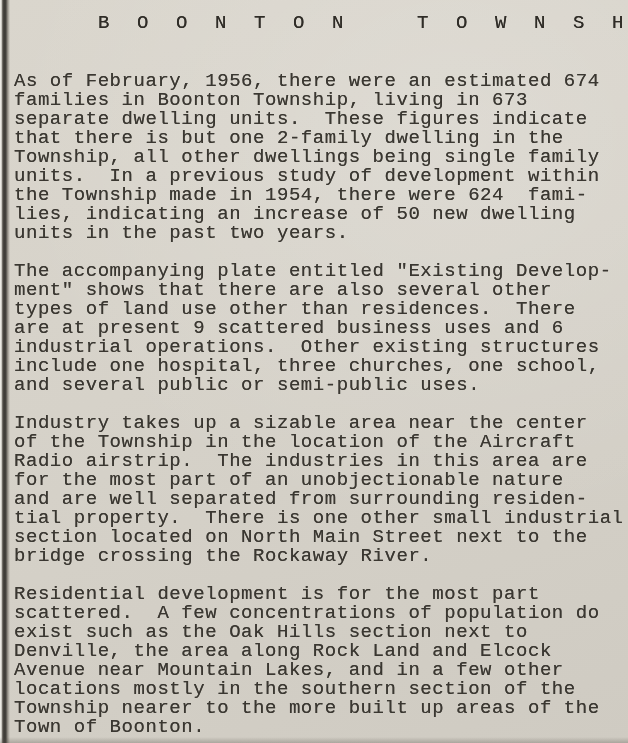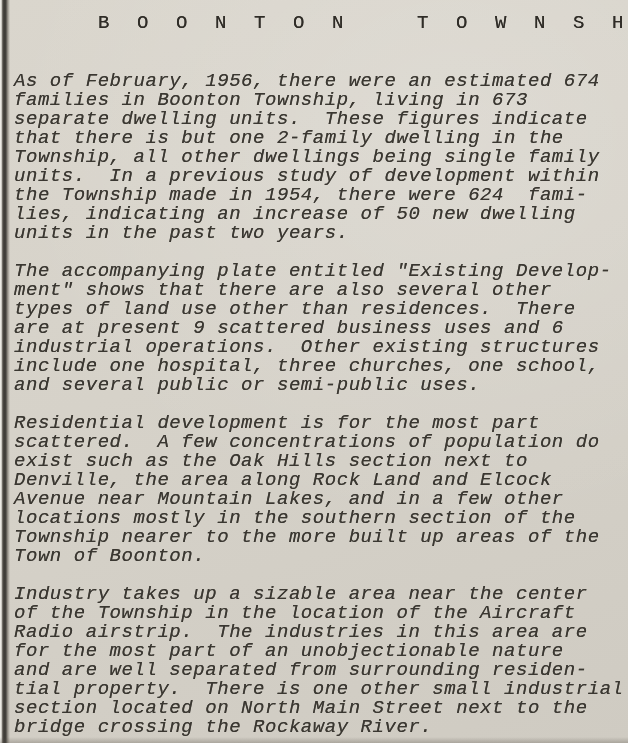--- a/index.html
+++ b/index.html
@@ -53,21 +53,20 @@
     font-weight: normal;
     line-height: 18px;
     letter-spacing: 4.6px;
     word-spacing: 7px;
     color: #2f2c27;
     text-shadow: 0 0 0.5px rgba(44,41,36,0.85);
     white-space: pre;
   }
   .body-text {
     margin: 40px 0 0 14px;
-    font-style: italic;
   }
   .para {
     margin: 0 0 19px 0;
     font-size: 19px;
     line-height: 19px;
     letter-spacing: 0.55px;
     white-space: pre;
     color: #3a3731;
     text-shadow: 0 0 0.5px rgba(50,47,42,0.75);
   }
@@ -93,32 +92,32 @@
 the Township made in 1954, there were 624  fami-
 lies, indicating an increase of 50 new dwelling
 units in the past two years.</p>
     <p class="para">The accompanying plate entitled "Existing Develop-
 ment" shows that there are also several other
 types of land use other than residences.  There
 are at present 9 scattered business uses and 6
 industrial operations.  Other existing structures
 include one hospital, three churches, one school,
 and several public or semi-public uses.</p>
+    <p class="para">Industry takes up a sizable area near the center
+of the Township in the location of the Aircraft
+Radio airstrip.  The industries in this area are
+for the most part of an unobjectionable nature
+and are well separated from surrounding residen-
+tial property.  There is one other small industrial
+section located on North Main Street next to the
+bridge crossing the Rockaway River.</p>
     <p class="para">Residential development is for the most part
 scattered.  A few concentrations of population do
 exist such as the Oak Hills section next to
 Denville, the area along Rock Land and Elcock
 Avenue near Mountain Lakes, and in a few other
 locations mostly in the southern section of the
 Township nearer to the more built up areas of the
 Town of Boonton.</p>
-    <p class="para">Industry takes up a sizable area near the center
-of the Township in the location of the Aircraft
-Radio airstrip.  The industries in this area are
-for the most part of an unobjectionable nature
-and are well separated from surrounding residen-
-tial property.  There is one other small industrial
-section located on North Main Street next to the
-bridge crossing the Rockaway River.</p>
   </div>
 
   <div class="bottom-shade"></div>
 </div>
 
 </body></html>

